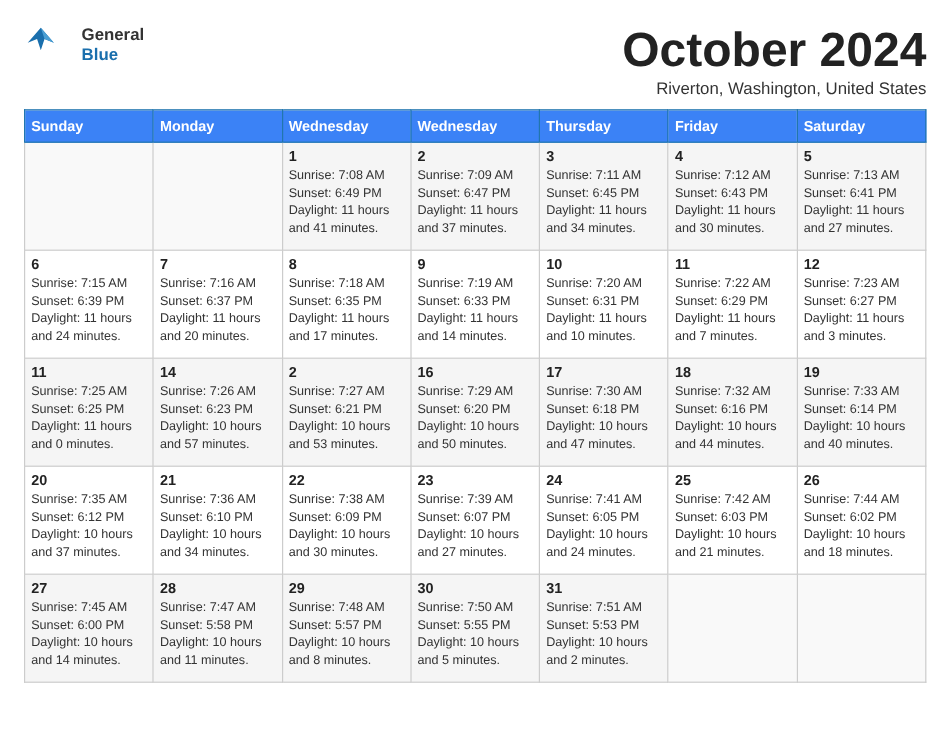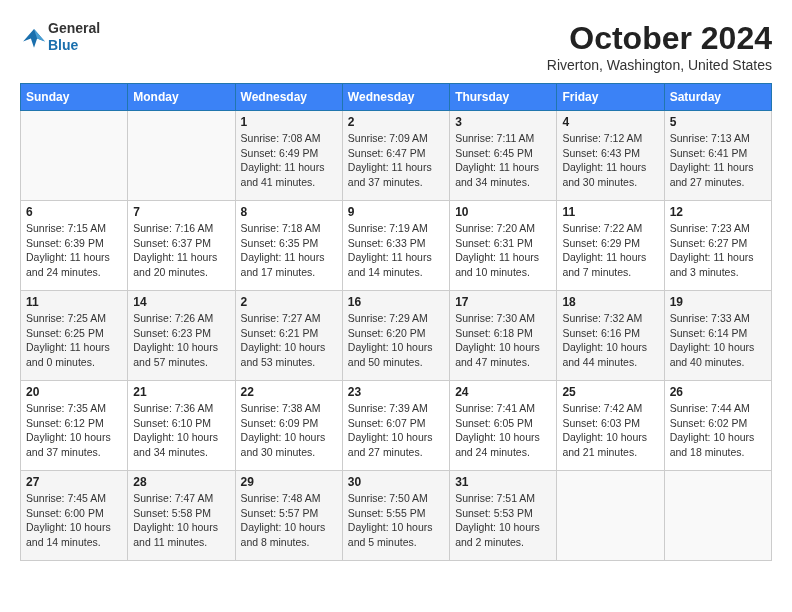--- a/index.html
+++ b/index.html
@@ -11,39 +11,39 @@
       padding: 20px;
     }
     .header {
       display: flex;
       justify-content: space-between;
       align-items: flex-start;
       margin-bottom: 10px;
     }
     .logo {
       display: flex;
-      align-items: flex-end;
-      gap: 0;
+      align-items: flex-start;
+      gap: 20px;
     }
     .logo-text {
       font-size: 14px;
       font-weight: bold;
       line-height: 1.2;
     }
     .logo-text .general { color: #333; }
     .logo-text .blue { color: #1a6fad; }
     .logo-bird {
       width: 28px;
       height: 28px;
     }
     .title-block {
       text-align: right;
     }
     .month-title {
-      font-size: 32px;
+      font-size: 40px;
       font-weight: bold;
       color: #222;
       margin-left: 28px;
     }
     .location {
       font-size: 14px;
       color: #333;
     }
     table {
       width: 100%;

